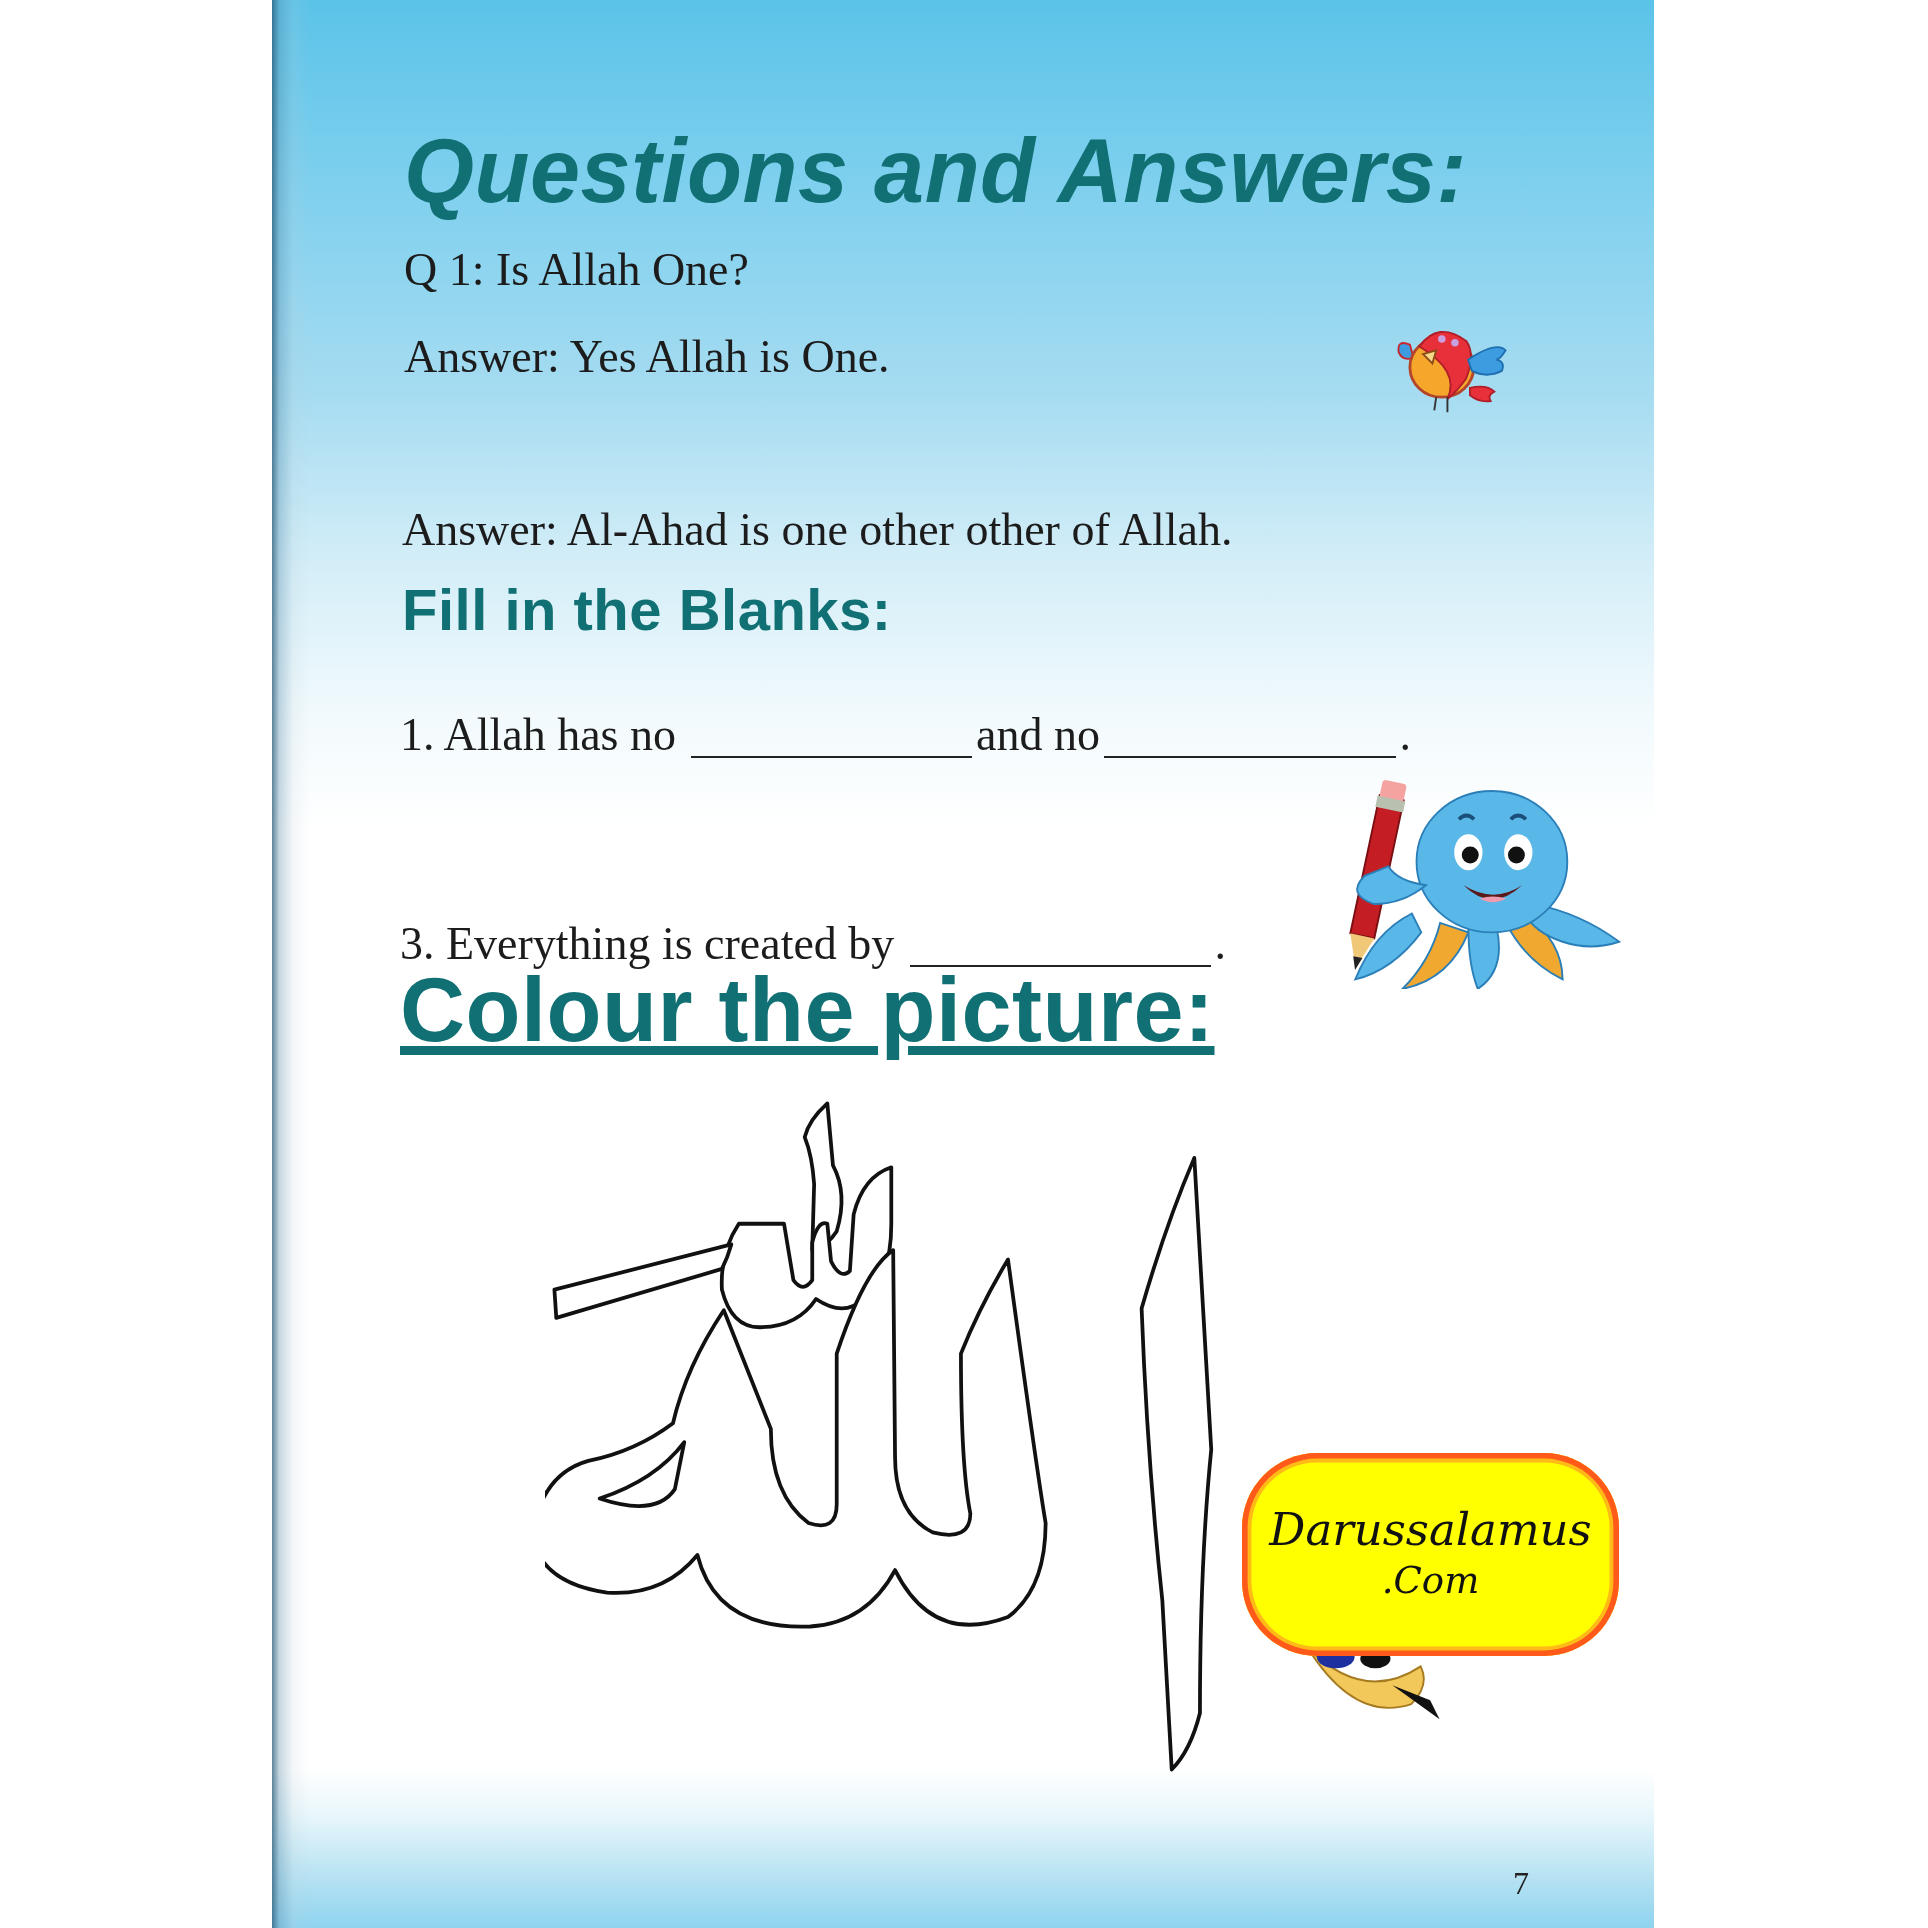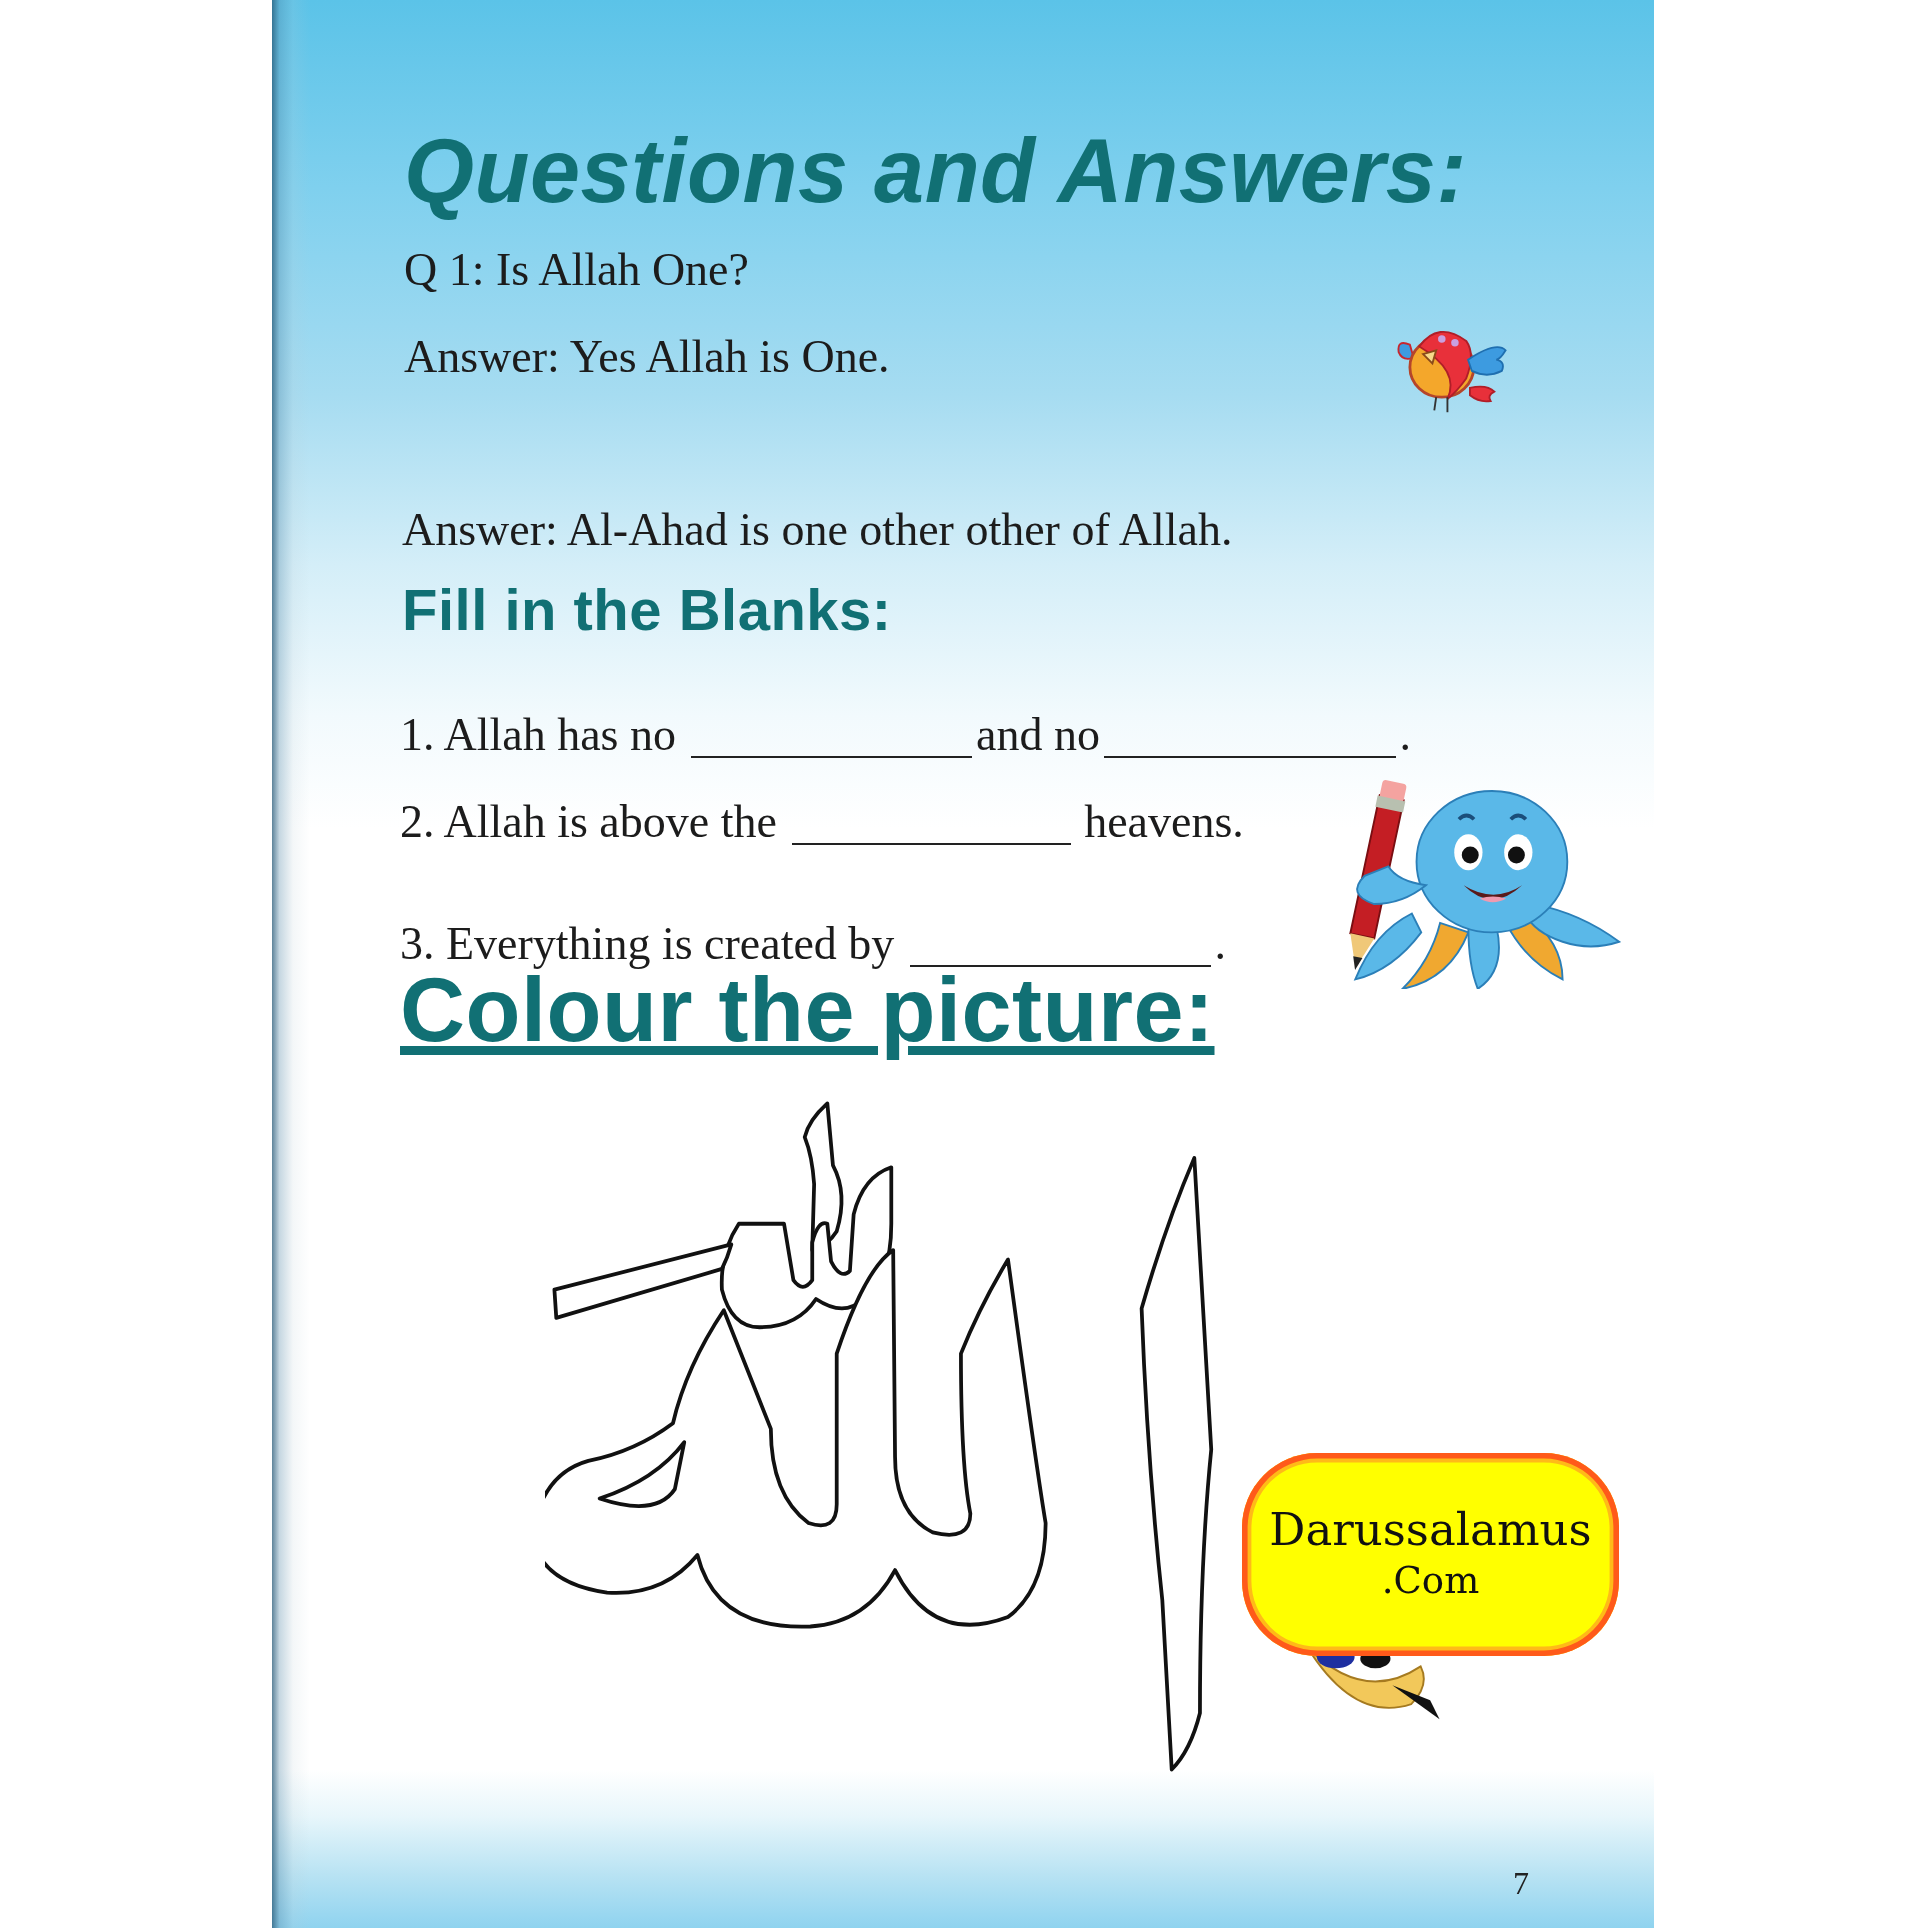--- a/index.html
+++ b/index.html
@@ -38,21 +38,21 @@
 
   .bird { position:absolute; left:1121px; top:318px; width:122px; height:104px; }
   .octopus { position:absolute; left:1055px; top:772px; width:311px; height:217px; }
   .calligraphy { position:absolute; left:273px; top:1092px; width:734px; height:734px; }
 
   .watermark {
     position:absolute; left:970px; top:1453px; width:377px; height:203px;
     background:#ffff00; border-radius:75px;
     box-shadow: 0 0 0 5.6px #ff5a1a inset, 0 0 0 9.4px rgba(255,140,40,0.6) inset;
     display:flex; flex-direction:column; align-items:center; justify-content:center;
-    font-family:"DejaVu Serif", serif; color:#111;
+    font-family:"DejaVu Serif", serif; font-style:italic; color:#111;
   }
   .watermark .w1 { font-size:45px; line-height:51px; }
   .watermark .w2 { font-size:37px; line-height:51px; }
   .palette { position:absolute; left:1026px; top:1638px; width:151px; height:85px; }
 
   .page-number {
     position:absolute; left:1241px; top:1865px; font-size:32px; color:#222;
   }
 </style>
 </head>
@@ -78,24 +78,20 @@
     <path d="M82 74 q18 -4 26 4 q-8 4 -4 10 q-12 2 -22 -6 z" fill="#e8303a" stroke="#b01e28" stroke-width="2"></path>
     <line x1="46" y1="84" x2="44" y2="98" stroke="#333" stroke-width="2"></line>
     <line x1="58" y1="84" x2="58" y2="100" stroke="#333" stroke-width="2"></line>
   </svg>
 
   <h1 class="heading h-fill">Fill in the Blanks:</h1>
 
   <p class="line" style="left:128px; top:708px;">
     <span>1. Allah has no</span>
     <span class="blank" style="width:281px;"></span><span>and no</span><span class="blank" style="width:292px;"></span><span>.</span>
-  </p>
-  <p class="line" style="left:128px; top:795px;">
-    <span>2. Allah is above the</span>
-    <span class="blank" style="width:279px; margin-right:13px;"></span><span>heavens.</span>
   </p>
   <p class="line" style="left:128px; top:917px;">
     <span>3. Everything is created by</span>
     <span class="blank" style="width:301px;"></span><span>.</span>
   </p>
 
   <svg class="octopus" viewBox="0 0 330 230">
 
     <path d="M90 150 q-40 20 -60 70 q40 -10 70 -50 z" fill="#5ab8e8" stroke="#2b7fb8" stroke-width="2"></path>
     <path d="M120 160 q-10 40 -40 70 q50 -10 70 -60 z" fill="#f0a830" stroke="#2b7fb8" stroke-width="2"></path>

